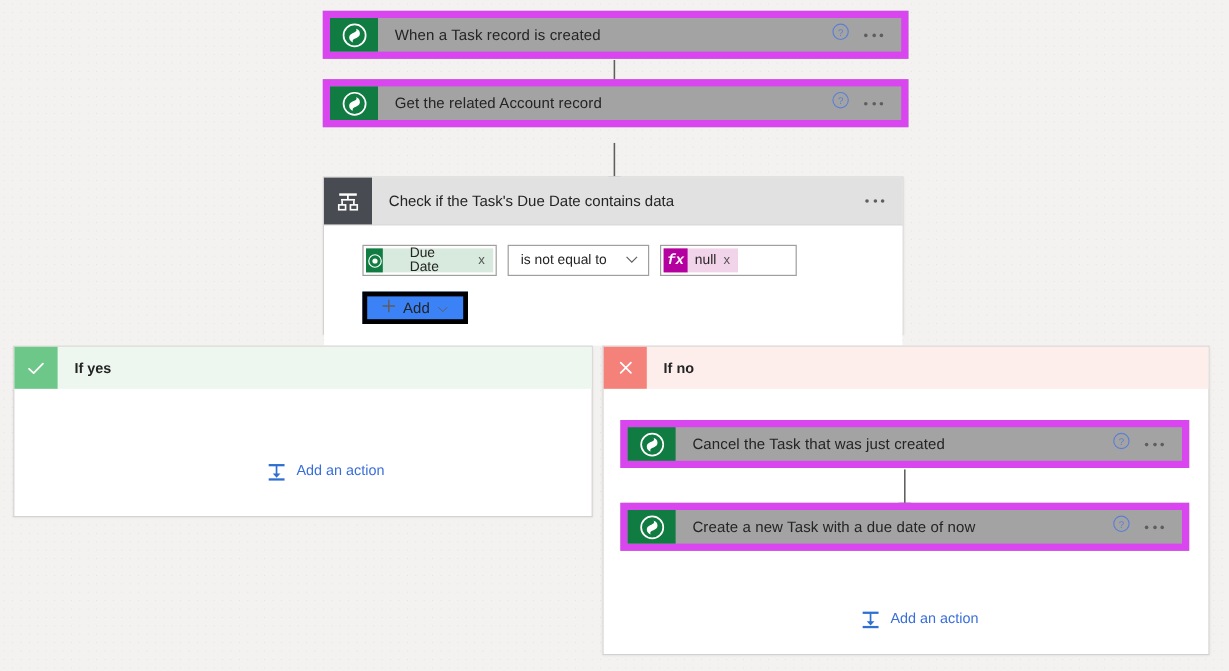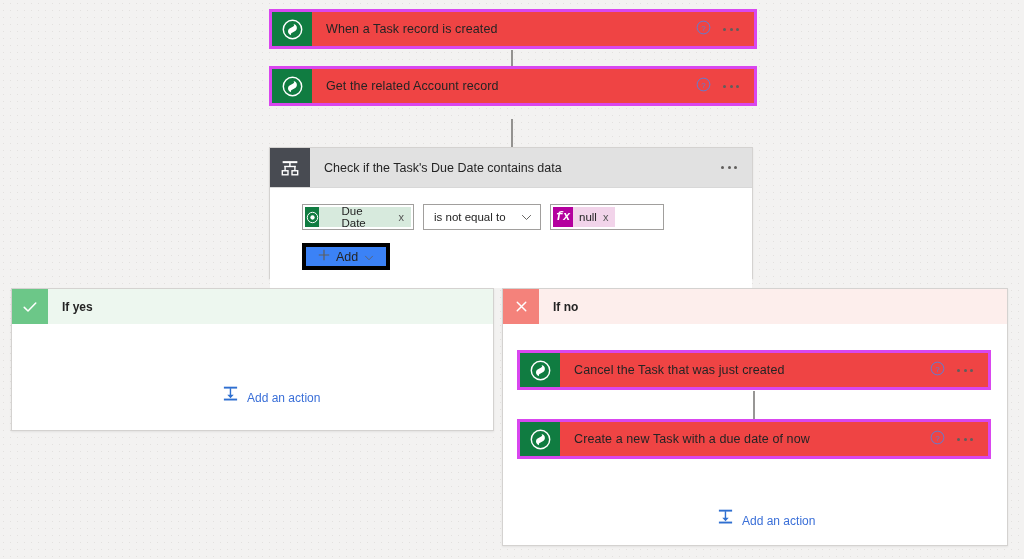--- a/index.html
+++ b/index.html
@@ -24,22 +24,22 @@
     position: absolute;
     background: #ffffff;
     border: 1px solid #d4d2d0;
     box-shadow: 0 1px 2px rgba(0,0,0,0.07);
   }
 
   
   .action-row {
     display: flex;
     align-items: stretch;
-    background: #ef4444;
-    border: 3px solid #d946ef;
+    background: #a3a3a3;
+    border: 6px solid #d946ef;
     height: 40px;
     position: absolute;
   }
 
   .action-icon {
     width: 40px;
     min-width: 40px;
     background: #107c41;
     display: flex;
     align-items: center;
@@ -163,21 +163,21 @@
   .badge-no  { background: #f4827b; }
   .branch-label {
     flex: 1; display: flex; align-items: center;
     padding-left: 14px; font-size: 12px; color: #242424; font-weight: 600;
   }
   .hdr-yes { background: #edf7ef; }
   .hdr-no  { background: #fdeeec; }
 
   
   .add-action {
-    display: flex; align-items: flex-end; gap: 8px;
+    display: flex; align-items: flex-start; gap: 8px;
     color: #3a6fd8; font-size: 12px; cursor: pointer;
     position: absolute;
   }
 
   
   .arrow { position: absolute; }
 </style>
 </head>
 <body>
 

